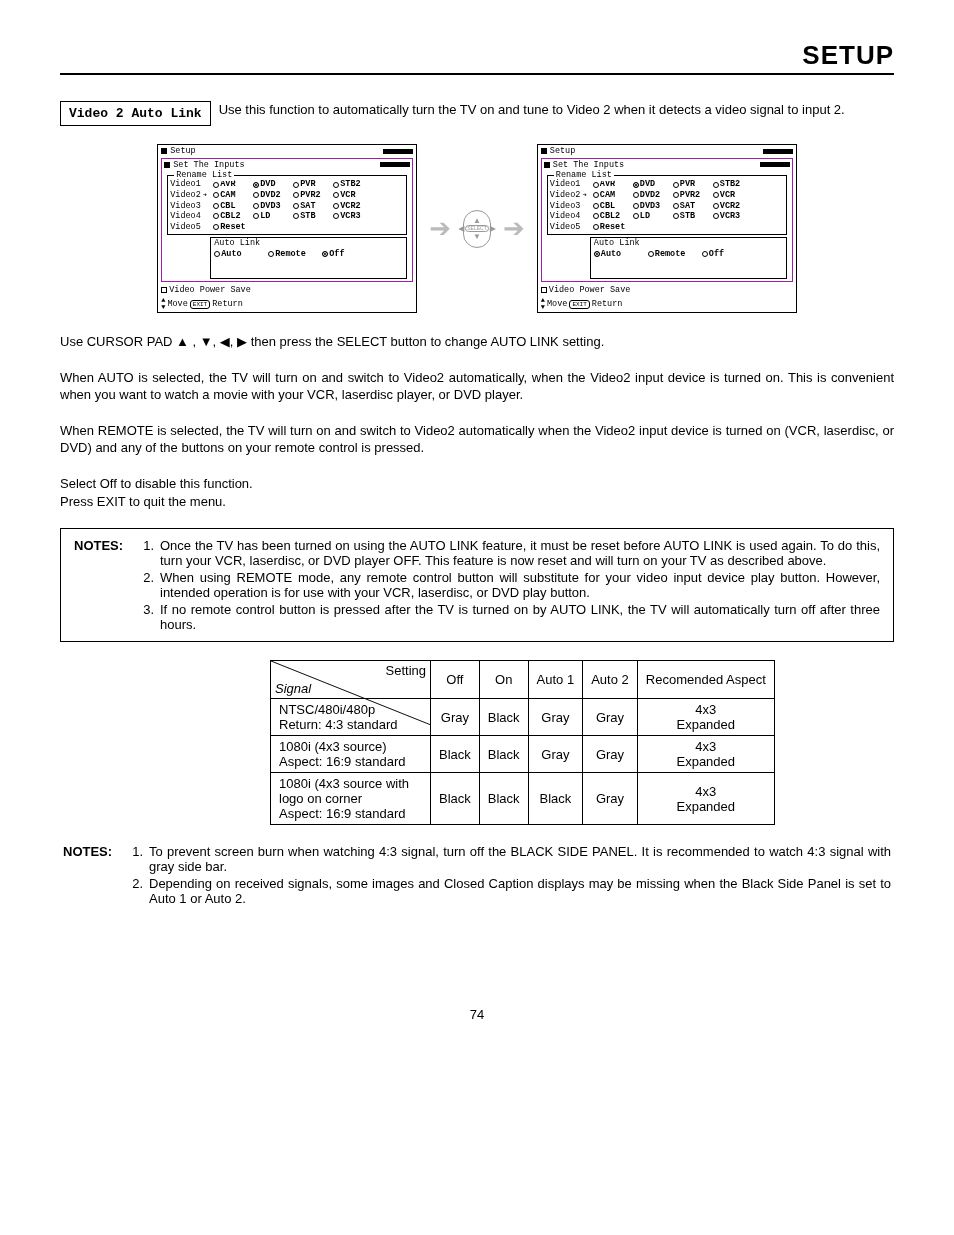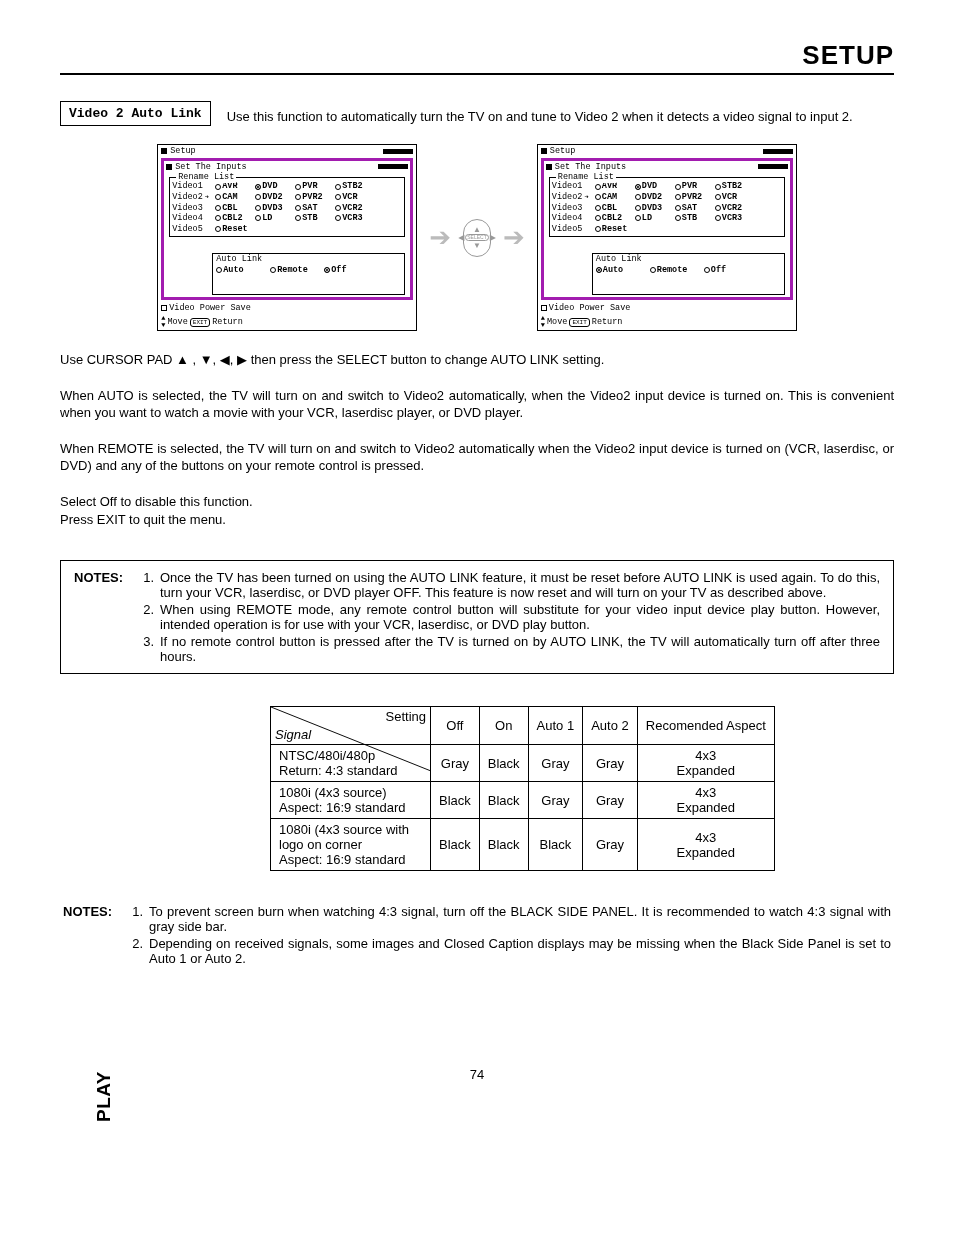--- a/index.html
+++ b/index.html
@@ -41,61 +41,61 @@
   .section-label {
     display: inline-block;
     border: 1px solid #000;
     padding: 4px 8px;
     font-family: "Courier New", monospace;
     font-weight: bold;
     font-size: 13px;
   }
   .intro-row {
     display: flex;
-    align-items: flex-end;
+    align-items: flex-start;
     margin-top: 26px;
-    gap: 16px;
+    gap: 8px;
   }
   .intro-text { flex: 1; line-height: 1.35; }
   .osd-row {
     display: flex;
     align-items: center;
     justify-content: center;
     gap: 12px;
     margin: 18px 0 20px;
   }
   .osd {
     border: 1px solid #000;
     width: 260px;
     font-family: "Courier New", monospace;
     font-size: 8.5px;
     line-height: 1.25;
   }
   .osd-title { padding: 1px 3px; display:flex; align-items:center; gap:3px;}
-  .menu-box { border: 3px solid #a21caf; margin: 0 3px 2px; }
+  .menu-box { border: 1px solid #a21caf; margin: 0 3px 2px; }
   .menu-subtitle { padding: 1px 2px; display:flex; align-items:center; gap:3px;}
-  .fieldset { position: relative; border: 1px solid #000; margin: 4px 5px 16px; padding: 3px 3px 2px 45px; }
+  .fieldset { position: relative; border: 1px solid #000; margin: 4px 5px 2px; padding: 3px 3px 2px 45px; }
   .fieldset-legend { position: absolute; top:-6px; left:6px; background:#fff; padding:0 2px; }
   .rename-row { display:flex; }
   .rename-row > span { width: 40px; display:inline-flex; align-items:center; gap:1px;}
   .video-labels { position:absolute; left:2px; top:3px; }
   .video-labels div { display:flex; align-items:center; gap:2px;}
   .auto-link-box { border:1px solid #000; margin: 1px 5px 2px 48px; padding: 0px 3px 18px; }
   .auto-link-title { margin-bottom:0px;}
   .al-opts { display:flex; gap:4px;}
   .al-opts span{ display:inline-flex; align-items:center; gap:1px; width:50px;}
   .osd-bottom { padding: 1px 3px; display:flex; align-items:center; gap:2px;}
   .sq { display:inline-block; width:6px; height:6px; border:1px solid #000; }
   .sq.solid { background:#000;}
   .tri { font-size:7px; line-height:1;}
   .body-text { margin: 18px 0; line-height: 1.35; text-align: justify; }
   .notes-box {
     border: 1px solid #000;
     padding: 8px 10px;
-    margin: 32px 0;
+    margin: 18px 0;
   }
   .notes-table { width: 100%; border-collapse: collapse; }
   .notes-table td { vertical-align: top; padding: 1px 3px; }
   .notes-table td.label { font-weight: bold; width: 68px; }
   .notes-table td.num { width: 18px; text-align: right;}
   .notes-table td.txt { text-align: justify; }
   .data-table {
     border-collapse: collapse;
     margin: 14px 0 14px 210px;
   }

